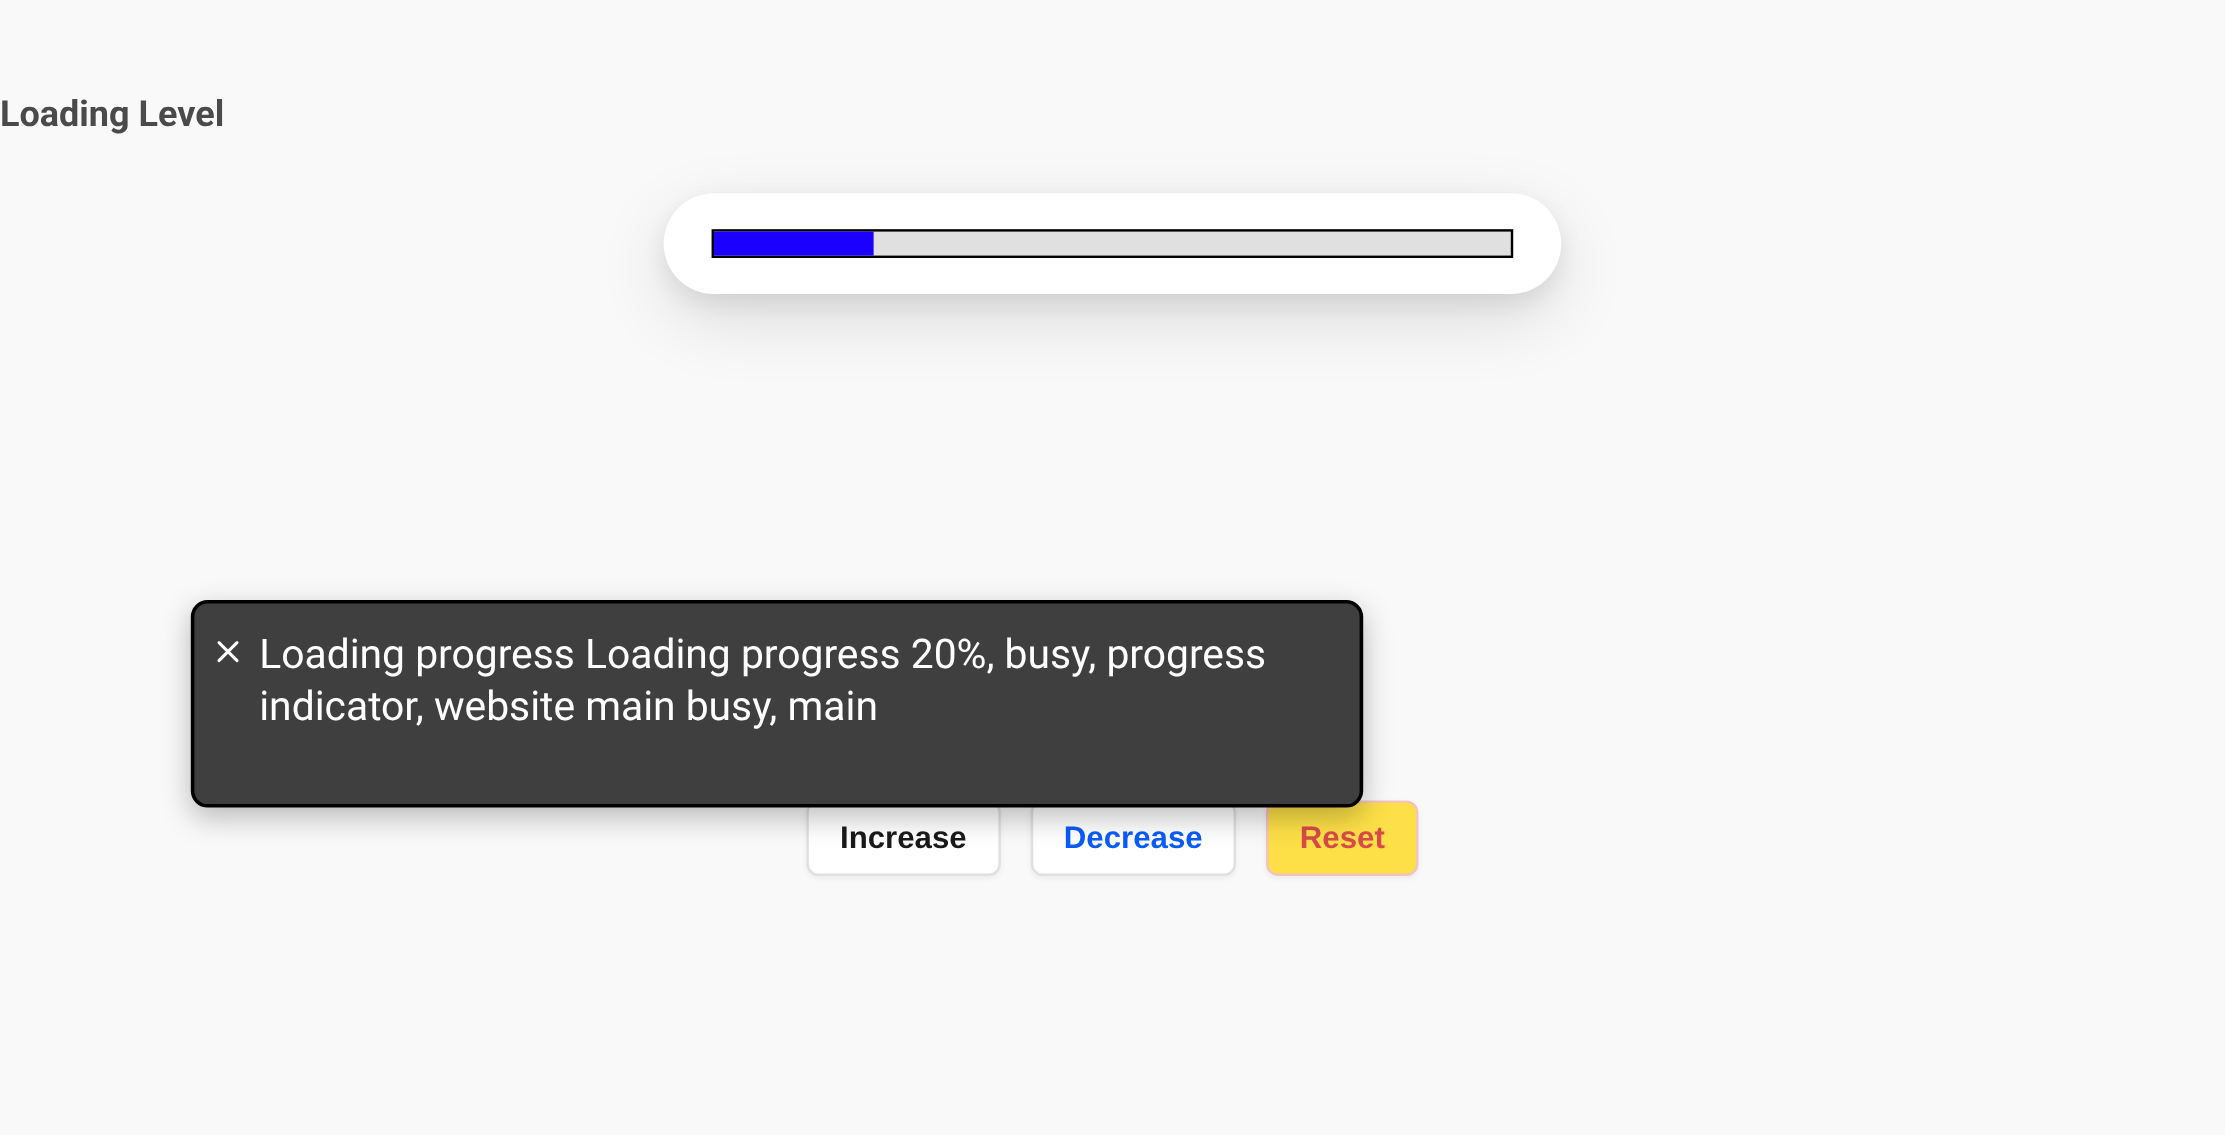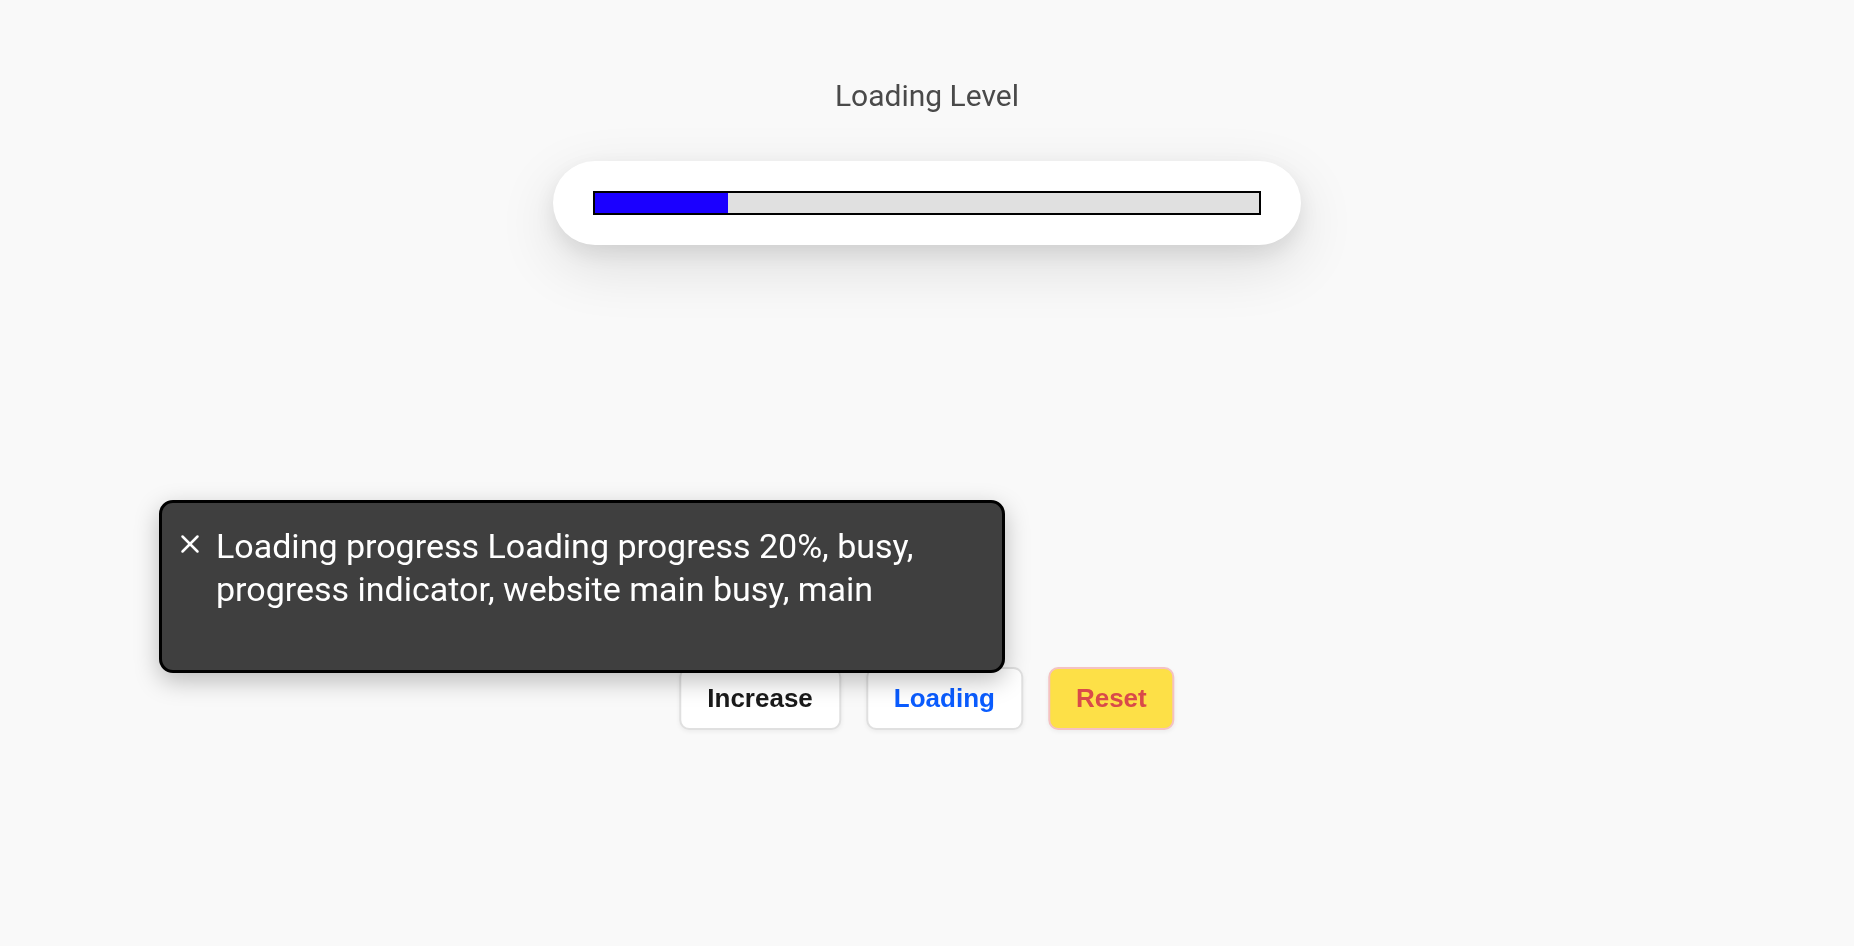--- a/index.html
+++ b/index.html
@@ -11,23 +11,23 @@
     body {
       font-family: -apple-system, BlinkMacSystemFont, "Segoe UI", Roboto, Helvetica, Arial, sans-serif;
       background-color: #f9f9f9;
       width: 1854px;
       height: 946px;
       overflow: hidden;
       position: relative;
     }
     
     .heading {
-      text-align: center;
+      text-align: left;
       font-size: 30px;
-      font-weight: 400;
+      font-weight: 700;
       color: #4a4a4a;
       margin-top: 78px;
     }
     
     .progress-container {
       width: 748px;
       margin: 48px auto 0;
       background-color: #fff;
       border-radius: 50px;
       padding: 30px 40px;
@@ -76,21 +76,21 @@
     .btn-reset {
       color: #d94a4a;
       border-color: #f5c2c2;
       background-color: #fde047;
     }
     
     .tooltip {
       position: absolute;
       left: 159px;
       top: 500px;
-      width: 846px;
+      width: 977px;
       background-color: #3f3f3f;
       color: #fff;
       border: 3px solid #000;
       border-radius: 14px;
       padding: 22px 28px 60px 54px;
       font-size: 34px;
       line-height: 1.25;
       box-shadow: 0 8px 24px rgba(0,0,0,0.25);
     }
     
@@ -115,21 +115,21 @@
 <h1 class="heading">Loading Level</h1>
 
 <div class="progress-container">
   <div class="progress-track">
     <div class="progress-fill" style="width:20%"></div>
   </div>
 </div>
 
 <div class="controls">
   <button class="btn">Increase</button>
-  <button class="btn btn-complete">Loading</button>
+  <button class="btn btn-complete">Decrease</button>
   <button class="btn btn-reset">Reset</button>
 </div>
 
 <div class="tooltip">
   <span class="tooltip-close">
     <svg viewBox="0 0 16 16" fill="none" stroke="currentColor" stroke-width="2" stroke-linecap="round">
       <line x1="2" y1="2" x2="14" y2="14"></line>
       <line x1="14" y1="2" x2="2" y2="14"></line>
     </svg>
   </span>

